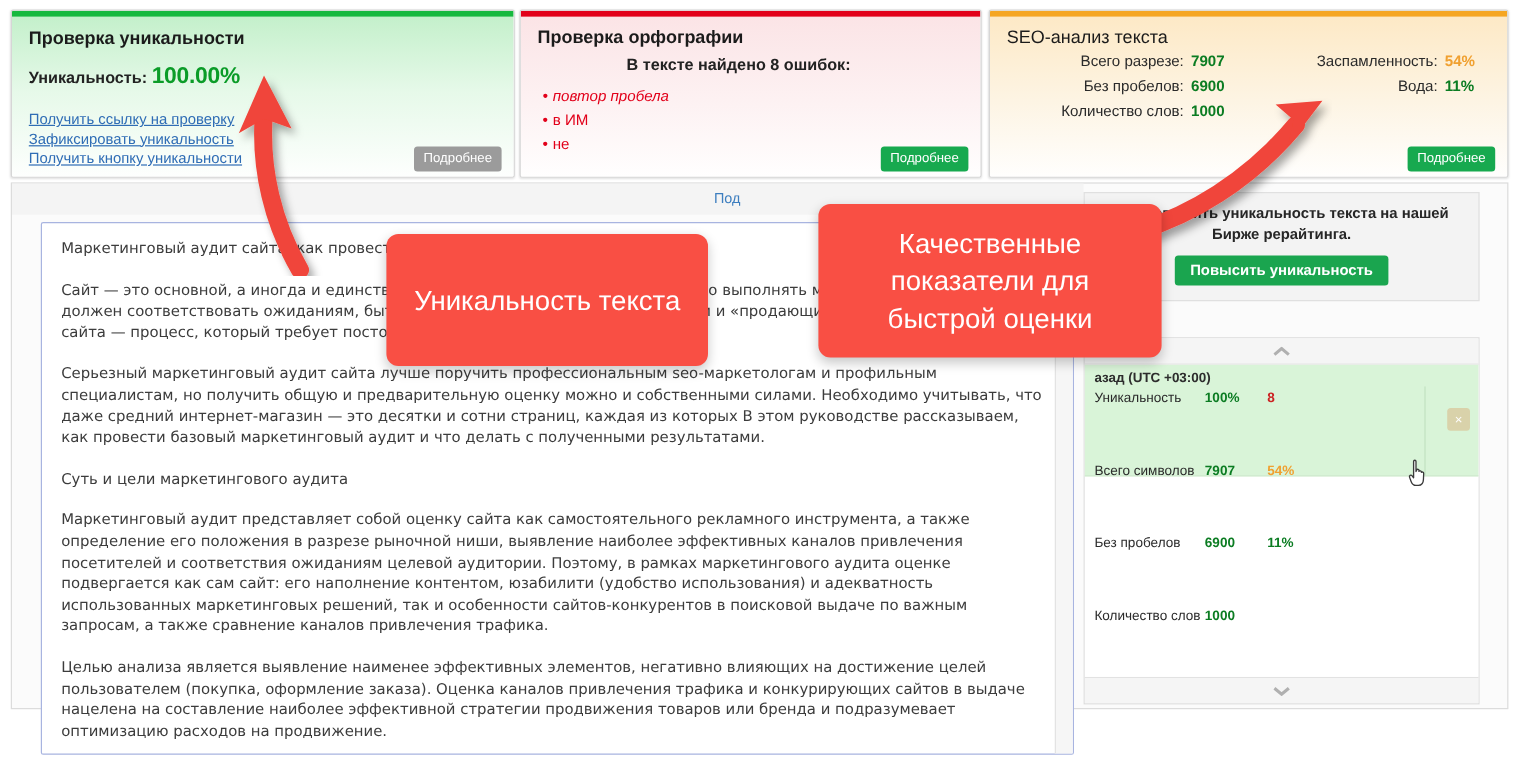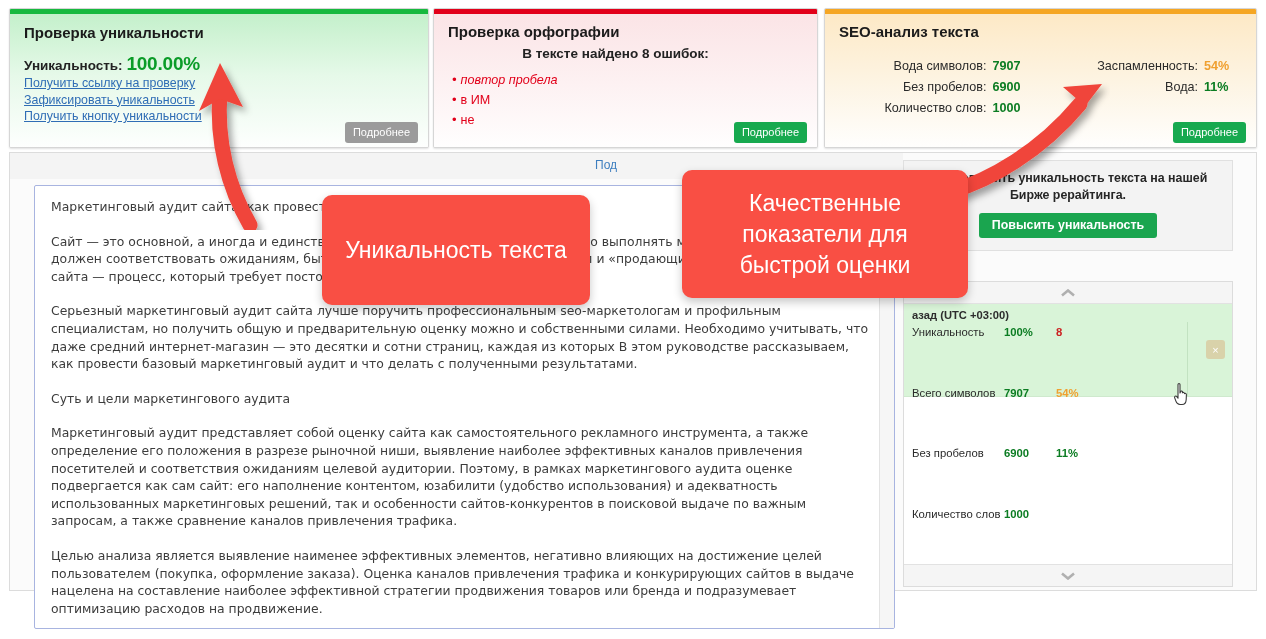--- a/index.html
+++ b/index.html
@@ -23,39 +23,39 @@
     box-shadow: 0 1px 2px rgba(0,0,0,0.12);
     overflow:hidden;
   }
   .panel .topbar { height:5px; width:100%; }
   .panel .body { position:relative; height:100%; padding:10px 14px 0 14px; }
 
   
   #panel-uniq { left:9px; width:420px; height:140px; }
   #panel-uniq .body { background: linear-gradient(to bottom, #c4f0cb 0%, #e6f9e9 45%, #ffffff 100%); }
   #panel-uniq .ptitle { font-size:15px; font-weight:bold; color:#1b1b1b; margin:0 0 12px 0; }
-  .uniq-line { font-size:13.5px; font-weight:bold; color:#222; margin-bottom:0; }
+  .uniq-line { font-size:13.5px; font-weight:bold; color:#222; margin-bottom:16px; }
   .uniq-val { font-size:19px; font-weight:bold; color:#0b9c28; letter-spacing:-0.2px; }
   .lnk { display:block; font-size:12.4px; color:#2f6db5; text-decoration:underline; line-height:16.5px; cursor:pointer; }
 
   
   #panel-spell { left:433px; width:385px; height:140px; }
   #panel-spell .topbar { background:#e2001a; }
   #panel-spell .body { background: linear-gradient(to bottom, #fbe4e6 0%, #fdf1f2 50%, #ffffff 100%); padding-top:9px; }
   #panel-spell .ptitle { font-size:15px; font-weight:bold; color:#1b1b1b; margin:0 0 6px 0; }
   .err-head { font-size:13.5px; font-weight:bold; color:#222; text-align:center; margin:0 0 9px 0; padding-right:20px;}
   .err-item { font-size:12.6px; color:#e2001a; line-height:19px; padding-left:4px; }
   .err-item .bul { color:#e2001a; font-size:13px; margin-right:4px; }
   .err-item.ital { font-style:italic; }
 
   
   #panel-seo { left:824px; width:433px; height:140px; }
   #panel-seo .topbar { background:#f5a623; }
   #panel-seo .body { background: linear-gradient(to bottom, #fde9c6 0%, #fdf4e3 50%, #ffffff 100%); padding-top:9px; }
-  #panel-seo .ptitle { font-size:15px; font-weight:bold; color:#1b1b1b; margin:0 0 16px 0; }
+  #panel-seo .ptitle { font-size:15px; font-weight:normal; color:#1b1b1b; margin:0 0 1px 0; }
   .seo-grid { display:flex; gap:24px; padding-left:4px;}
   .seo-col { flex:1; }
   .seo-row { display:flex; justify-content:flex-end; gap:6px; font-size:12.6px; line-height:21px; color:#2a2a2a; }
   .seo-row .lab { white-space:nowrap; }
   .seo-row .val { font-weight:bold; color:#0b7c22; min-width:38px; text-align:left; }
   .seo-row .val.orange { color:#f0a030; }
 
   .more-btn {
     position:absolute; right:10px; bottom:9px;
     background:#17a94f; color:#fff; font-size:11px;
@@ -188,21 +188,21 @@
       </div>
     </div>
 
     <div class="panel" id="panel-seo">
       <div class="topbar"></div>
       <div class="body">
         <div class="ptitle">SEO-анализ текста</div>
         <div class="seo-grid">
           <div class="seo-col">
             <div class="seo-row">
-              <span class="lab">Вода символов:</span>
+              <span class="lab">Всего разрезе:</span>
               <span class="val">7907</span>
             </div>
             <div class="seo-row">
               <span class="lab">Без пробелов:</span>
               <span class="val">6900</span>
             </div>
             <div class="seo-row">
               <span class="lab">Количество слов:</span>
               <span class="val">1000</span>
             </div>

